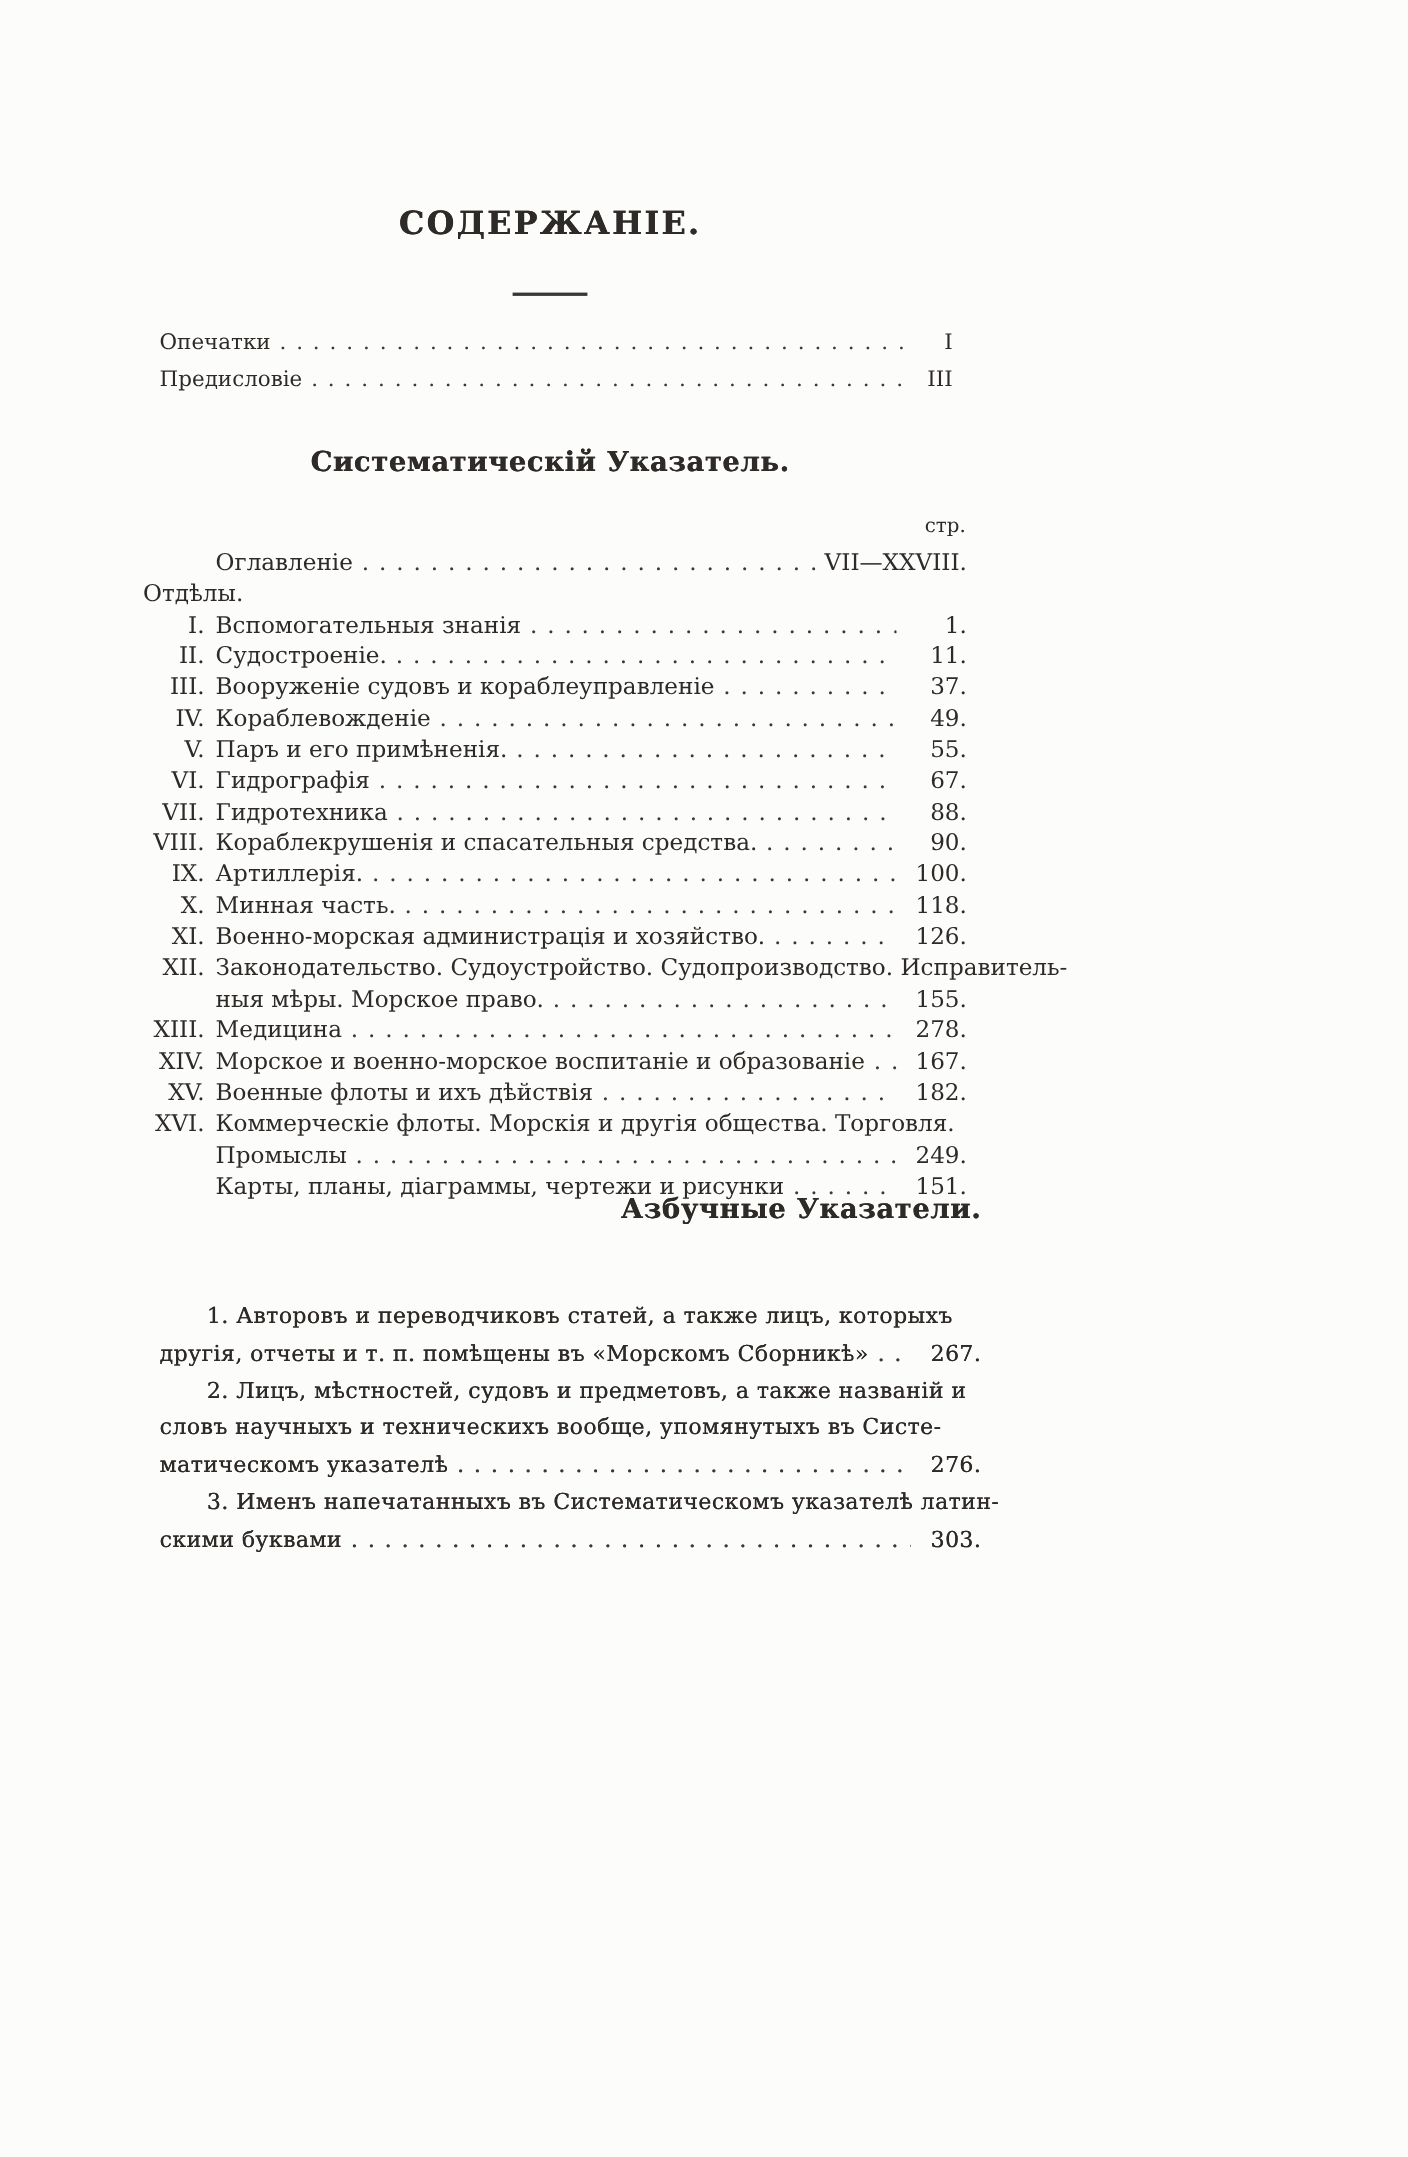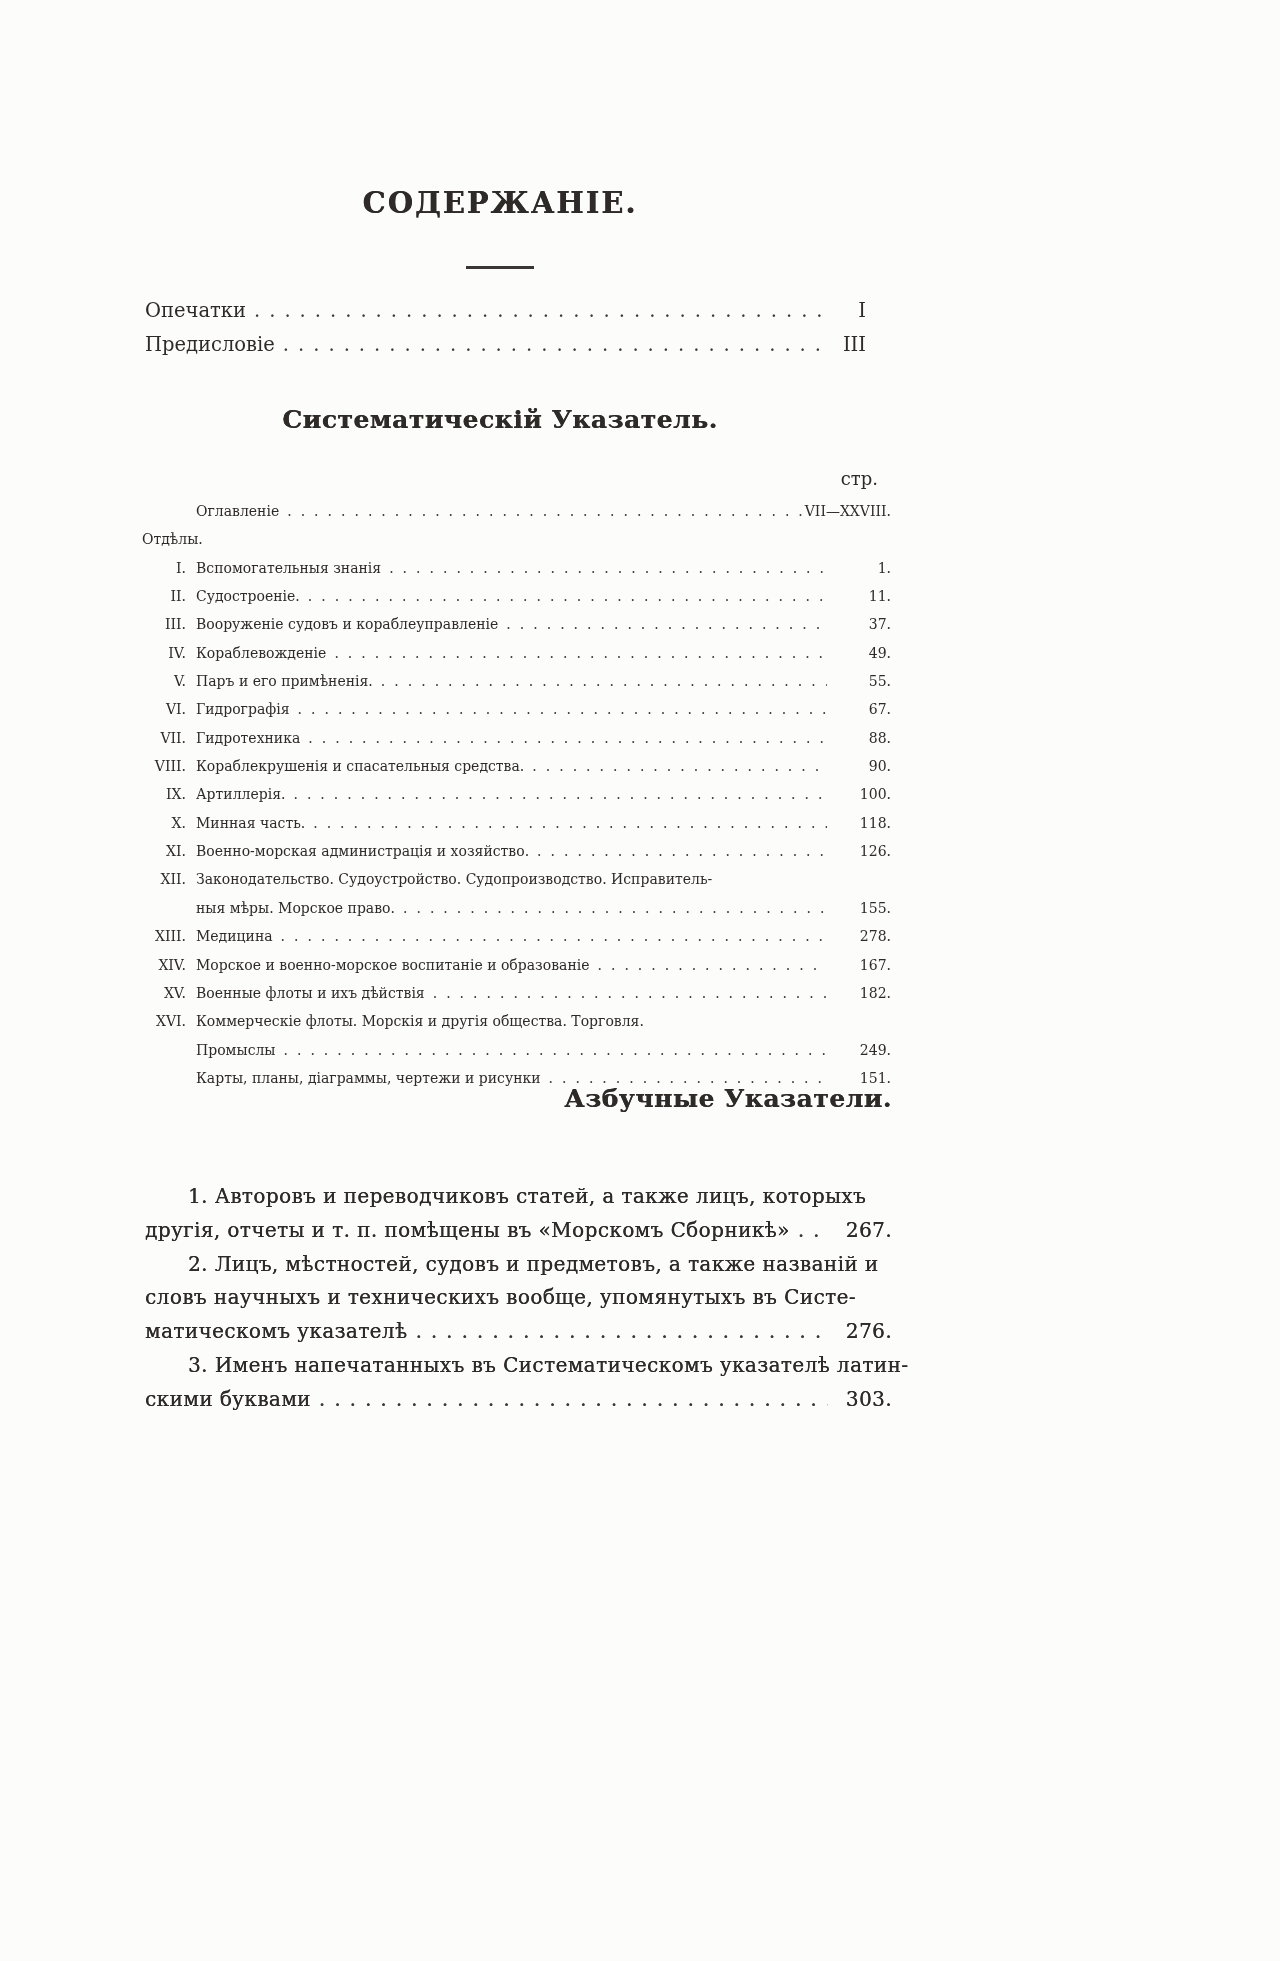--- a/index.html
+++ b/index.html
@@ -29,30 +29,30 @@
   .front .lbl{margin-left:37px;white-space:nowrap;}
   .front .pg{flex:0 0 auto;min-width:40px;text-align:right;padding-right:26px;}
 
   .sys-heading{
     position:absolute;top:405px;left:0;width:100%;text-align:center;
     font-size:25px;font-weight:bold;letter-spacing:0.5px;
     text-shadow:0.3px 0 currentColor;
   }
   .str-label{position:absolute;top:468px;right:14px;font-size:18px;}
 
-  .sys{position:absolute;top:497px;left:0;right:1px;font-size:14px;}
+  .sys{position:absolute;top:497px;left:0;right:13px;font-size:21px;}
   .sys .row{display:flex;align-items:baseline;line-height:28.35px;}
   .num{flex:0 0 78px;text-align:right;padding-right:10px;white-space:nowrap;}
   .txt{flex:0 0 auto;white-space:nowrap;}
   .dots{
     flex:1 1 auto;overflow:hidden;white-space:nowrap;
     letter-spacing:9px;padding:0 2px 0 8px;color:#3c3836;
   }
   .pg{flex:0 0 auto;min-width:64px;text-align:right;white-space:nowrap;}
-  .plain-label{margin-left:34px;}
+  .plain-label{margin-left:22px;}
   .toc-head .txt{white-space:nowrap;}
 
   .alpha-heading{
     position:absolute;top:1084px;left:0;width:100%;text-align:right;
     font-size:25px;font-weight:bold;letter-spacing:0.5px;
     text-shadow:0.3px 0 currentColor;
   }
   .alpha{position:absolute;top:1180px;left:0;right:0;font-size:20px;letter-spacing:0.4px;
     text-shadow:0.25px 0 currentColor;}
   .alpha .row{display:flex;align-items:baseline;line-height:33.8px;}

